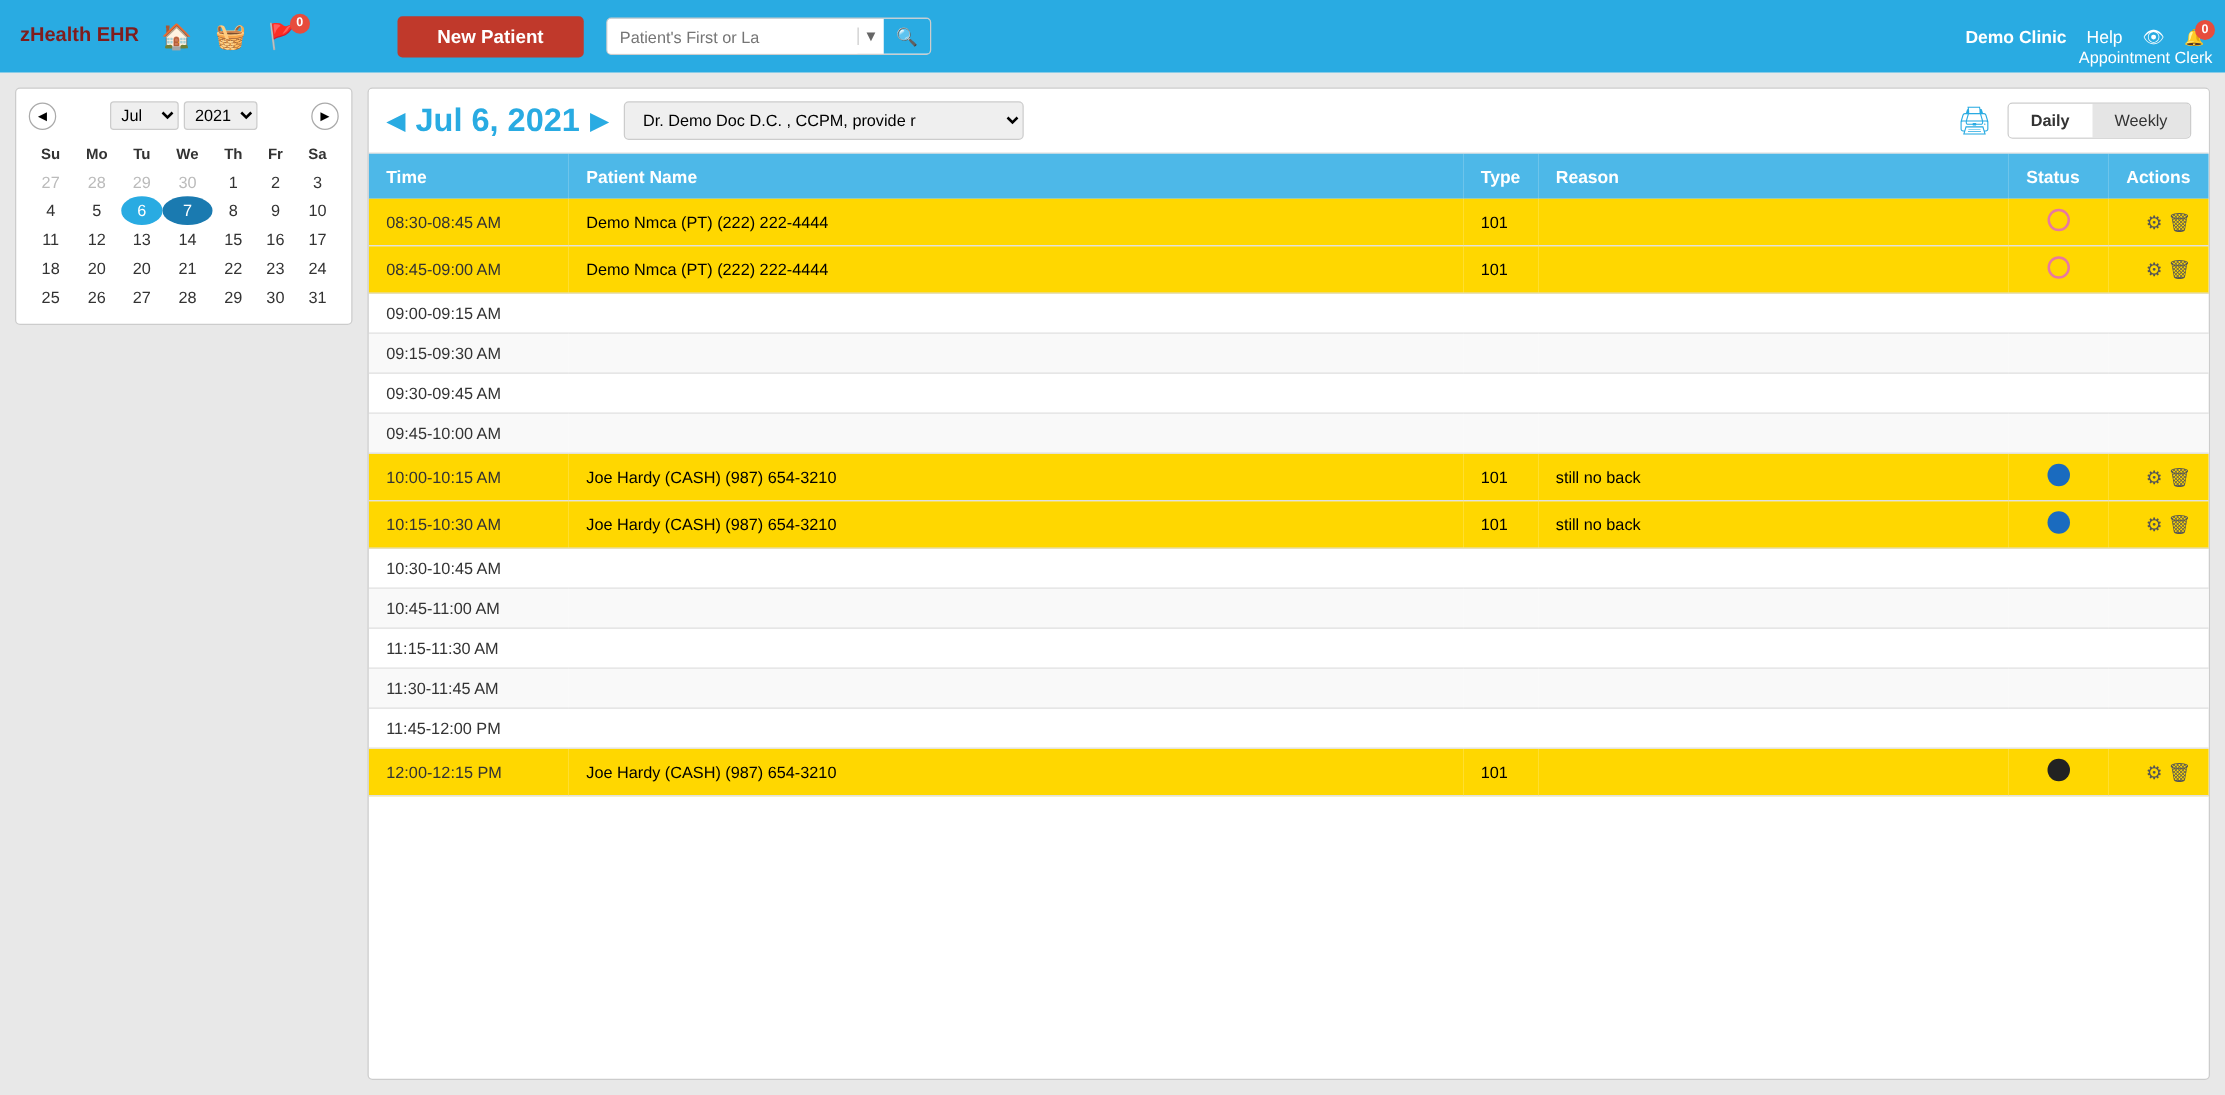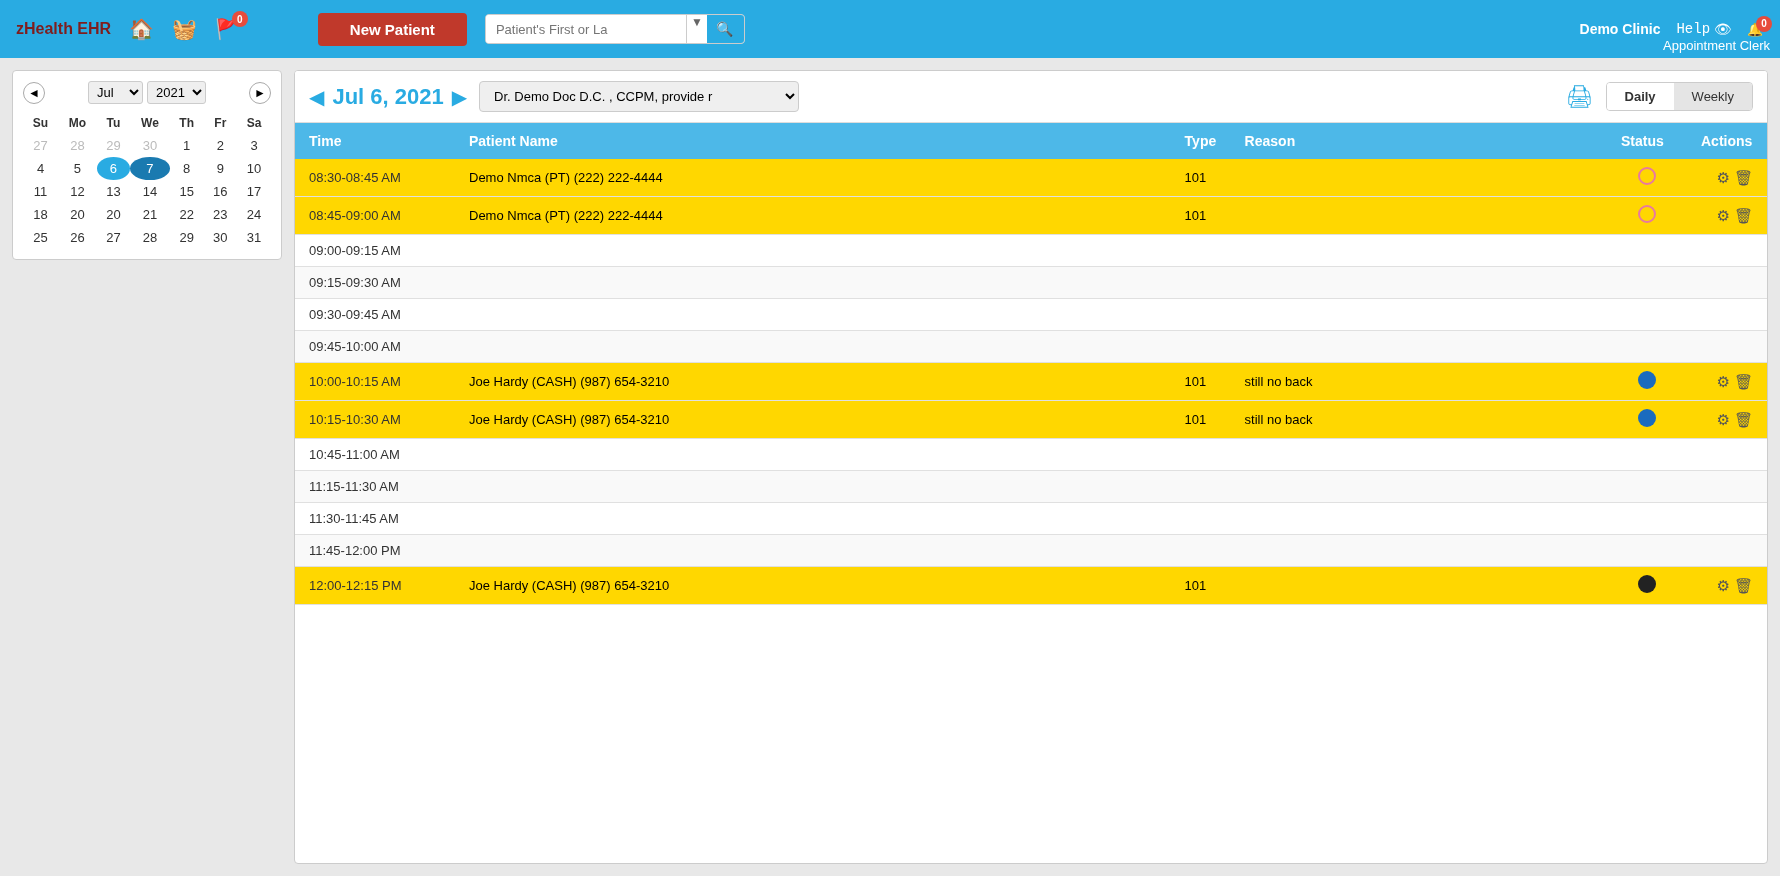--- a/index.html
+++ b/index.html
@@ -53,20 +53,21 @@
       border: none;
       padding: 8px 32px;
       font-size: 15px;
       font-weight: bold;
       border-radius: 4px;
       cursor: pointer;
       margin-left: 60px;
     }
     .header-search-wrapper {
       display: flex;
+      align-items: center;
       border: 1px solid #ccc;
       border-radius: 4px;
       overflow: hidden;
       background: white;
     }
     .header-search-input {
       border: none;
       outline: none;
       padding: 6px 10px;
       font-size: 13px;
@@ -87,24 +88,23 @@
       gap: 16px;
       color: white;
     }
     .header-right-clinic {
       font-size: 14px;
       font-weight: bold;
     }
     .header-right-help {
       display: flex;
       align-items: center;
-      gap: 4px;
+      gap: 16px;
       font-size: 14px;
       cursor: pointer;
-      font-family: Liberation Mono, monospace;
     }
     .header-right-user {
       font-size: 13px;
       position: absolute;
       right: 10px;
       top: 38px;
       color: white;
     }
 
     
@@ -210,21 +210,21 @@
     }
     .date-nav-btn {
       background: none;
       border: none;
       font-size: 20px;
       color: #29abe2;
       cursor: pointer;
     }
     .schedule-date-label {
       color: #29abe2;
-      font-size: 22px;
+      font-size: 26px;
       font-weight: bold;
       white-space: nowrap;
     }
     .provider-select {
       border: 1px solid #ccc;
       border-radius: 4px;
       padding: 6px 10px;
       font-size: 13px;
       min-width: 320px;
       cursor: pointer;
@@ -536,20 +536,28 @@
           </tr>
           <tr class="has-appointment">
             <td class="time-cell">10:15-10:30 AM</td>
             <td class="patient-cell">Joe Hardy (CASH)  (987) 654-3210</td>
             <td class="type-cell">101</td>
             <td class="reason-cell">still no back</td>
             <td class="status-cell"><span class="status-dot blue"></span></td>
             <td class="actions-cell"><button class="action-btn">⚙</button><button class="action-btn">🗑</button></td>
           </tr>
           <tr>
+            <td class="time-cell">10:30-10:45 AM</td>
+            <td class="patient-cell"></td>
+            <td class="type-cell"></td>
+            <td class="reason-cell"></td>
+            <td class="status-cell"></td>
+            <td class="actions-cell"></td>
+          </tr>
+          <tr>
             <td class="time-cell">10:45-11:00 AM</td>
             <td class="patient-cell"></td>
             <td class="type-cell"></td>
             <td class="reason-cell"></td>
             <td class="status-cell"></td>
             <td class="actions-cell"></td>
           </tr>
           <tr>
             <td class="time-cell">11:15-11:30 AM</td>
             <td class="patient-cell"></td>

